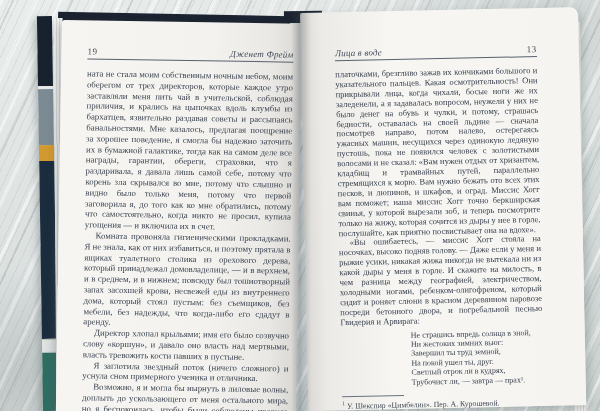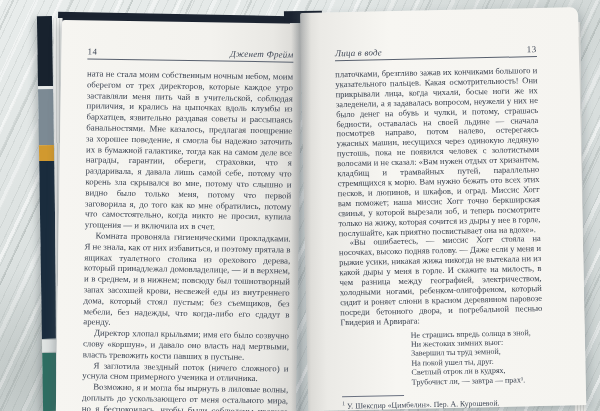--- a/index.html
+++ b/index.html
@@ -86,21 +86,21 @@
   <div class="sp yl" style="background: rgb(209, 153, 47);"></div>
   <div class="sp n2" style="background: rgb(26, 44, 61);"></div>
   <div class="sp gap2"></div>
   <div class="sp tl" style="background: rgb(46, 110, 98);"></div>
 </div>
 
 <div class="fore-edge-left"></div>
 
 <div class="page left">
   <div class="pg-header">
-    <span class="pg-num">14</span>
+    <span class="pg-num">19</span>
     <span class="pg-title">Дженет Фрейм</span>
   </div>
   <div class="pg-text">
       <p class="noindent">ната не стала моим собственным ночным небом, моим оберегом от трех директоров, которые каждое утро заставляли меня пить чай в учительской, соблюдая приличия, и крались на цыпочках вдоль клумбы из бархатцев, язвительно раздавая советы и рассыпаясь банальностями. Мне казалось, предлагая поощрение за хорошее поведение, я смогла бы надежно заточить их в бумажной галактике, тогда как на самом деле все награды, гарантии, обереги, страховки, что я раздаривала, я давала лишь самой себе, потому что корень зла скрывался во мне, потому что слышно и видно было только меня, потому что первой заговорила я, до того как ко мне обратились, потому что самостоятельно, когда никто не просил, купила угощения — и включила их в счет.</p>
       <p>Комната провоняла гигиеническими прокладками. Я не знала, как от них избавиться, и поэтому прятала в ящиках туалетного столика из орехового дерева, который принадлежал домовладелице, — и в верхнем, и в среднем, и в нижнем; повсюду был тошнотворный запах засохшей крови, несвежей еды из внутреннего дома, который стоял пустым: без съемщиков, без мебели, без надежды, что когда-либо его сдадут в аренду.</p>
       <p>Директор хлопал крыльями; имя его было созвучно слову «коршун», и давало оно власть над мертвыми, власть тревожить кости павших в пустыне.</p>
       <p>Я заглотила звездный поток (ничего сложного) и уснула сном примерного ученика и отличника.</p>
       <p>Возможно, я и могла бы нырнуть в лиловые волны, доплыть до ускользающего от меня остального мира, но я беспокоилась, чтобы были соблюдены правила безопасности, сначала смотрела направо, потом налево. А удаляющаяся толпа махала грязными</p>
     </div>
 </div>

